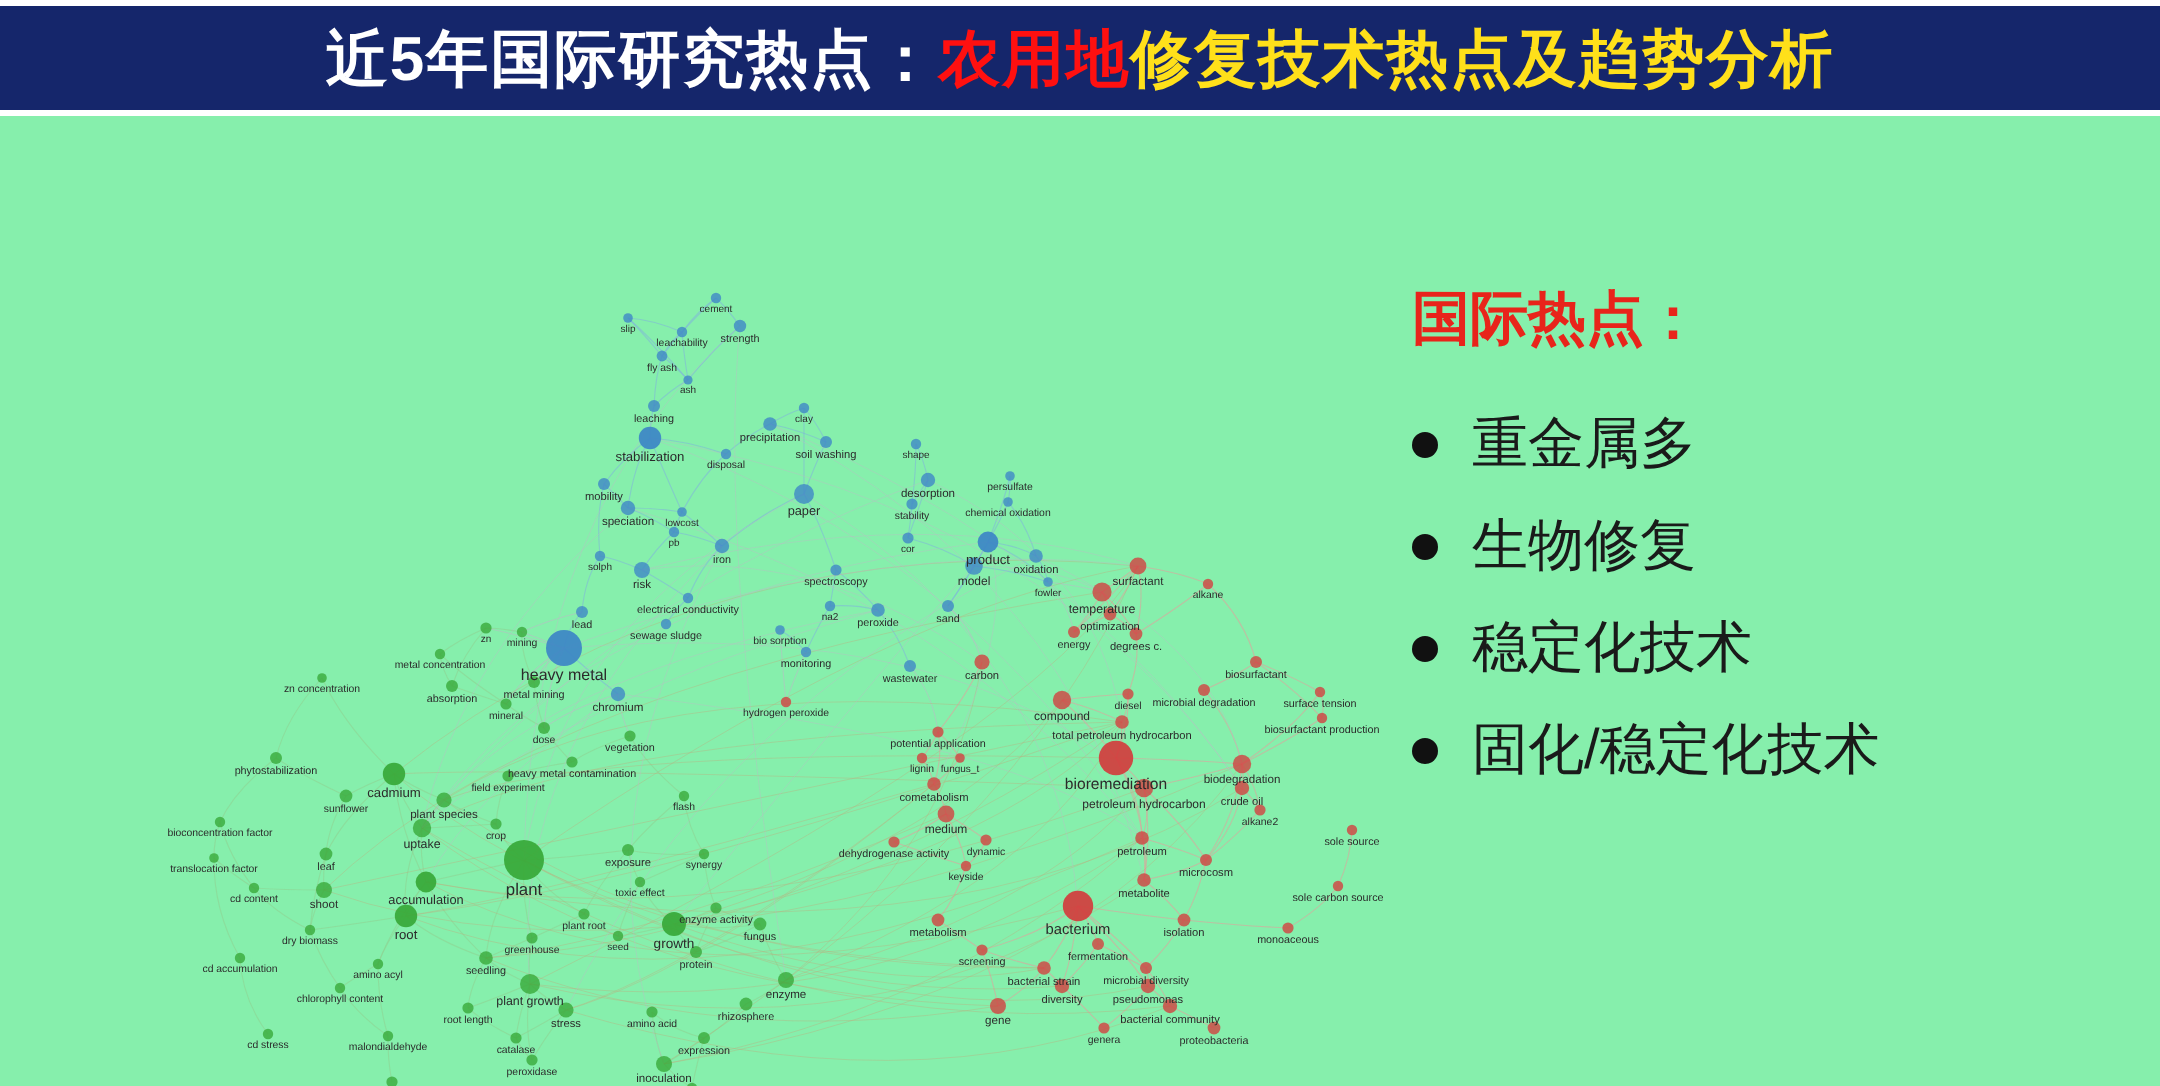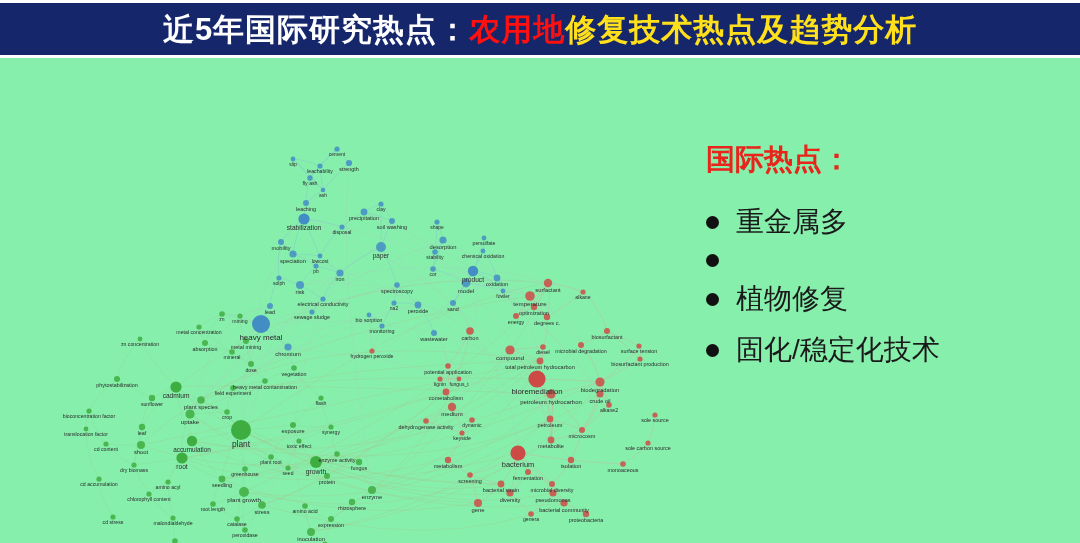--- a/index.html
+++ b/index.html
@@ -31,21 +31,21 @@
     font-family:"Liberation Sans",sans-serif;margin-bottom:23px;
   }
   .bullet-row{display:flex;align-items:center;margin-bottom:13px;text-align:right;}
   .bullet-dot{
     width:13px;height:13px;border-radius:50%;background:#111;
     margin-right:17px;flex:0 0 auto;
   }
   .bullet-text{font-size:28px;color:#1a1a1a;font-family:"Liberation Sans",sans-serif;}
 
   
-  #mapwrap{position:absolute;left:0px;top:62px;width:706px;height:481px;}
+  #mapwrap{position:absolute;left:0px;top:62px;width:706px;height:481px;padding-left:21px;}
   #map{display:block;}
   .nodelabel{font-family:"Liberation Sans",sans-serif;fill:#2b2b2b;}
 </style>
 </head>
 <body>
 
 <div id="slide">
 
   <div id="titlebar">
     <div id="titletext">
@@ -682,24 +682,25 @@
 
   <div id="panel">
     <div id="panel-heading">国际热点：</div>
     <div id="bullets">
         <div class="bullet-row">
           <span class="bullet-dot"></span>
           <span class="bullet-text">重金属多</span>
         </div>
         <div class="bullet-row">
           <span class="bullet-dot"></span>
+          <span class="bullet-text">生物修复</span>
         </div>
         <div class="bullet-row">
           <span class="bullet-dot"></span>
-          <span class="bullet-text">植物修复</span>
+          <span class="bullet-text">稳定化技术</span>
         </div>
         <div class="bullet-row">
           <span class="bullet-dot"></span>
           <span class="bullet-text">固化/稳定化技术</span>
         </div>
       </div>
   </div>
 
 </div>
 

